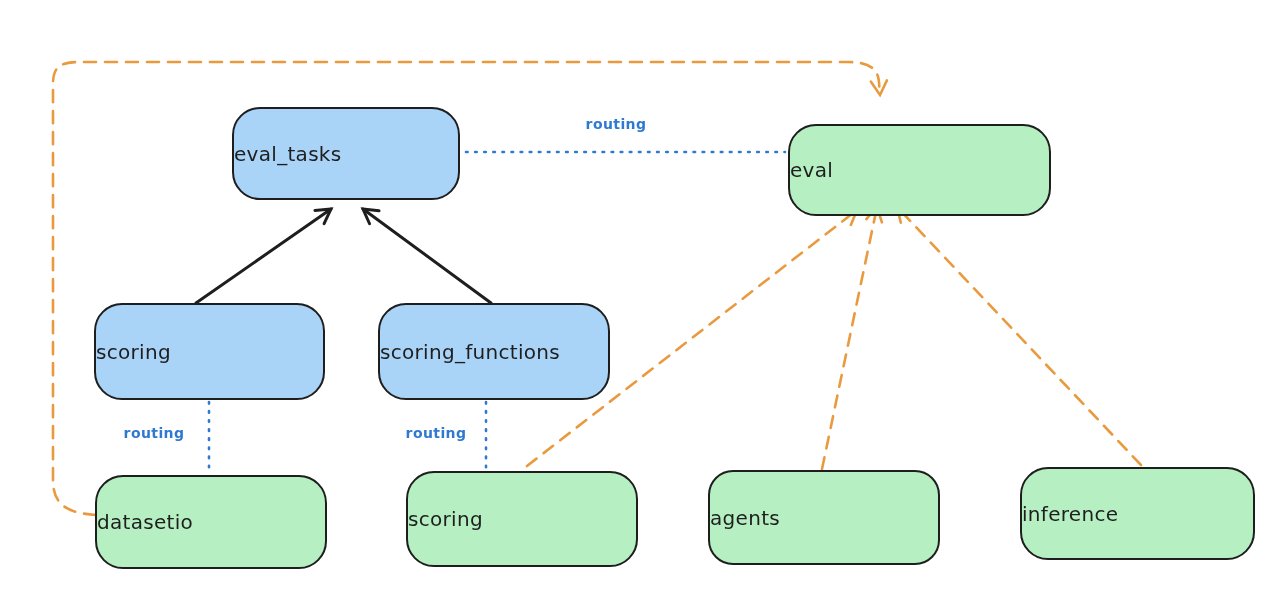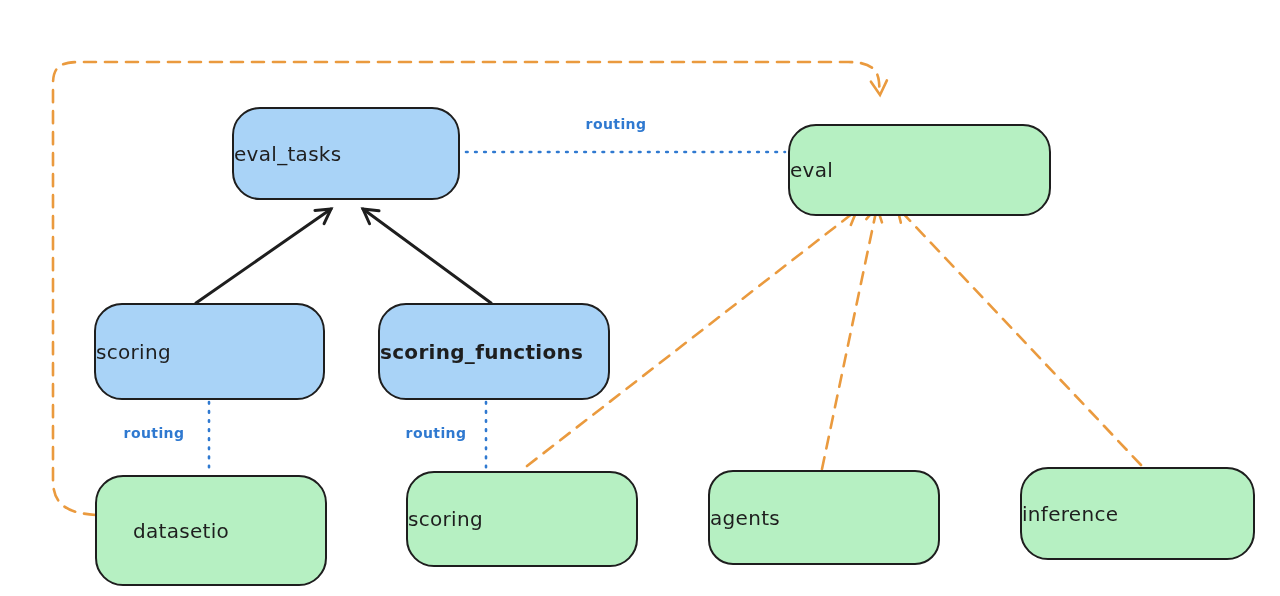--- a/index.html
+++ b/index.html
@@ -104,25 +104,25 @@
   </div>
 
   <div class="node green" style="left:788px; top:124px; width:263px; height:92px;">
     <span>eval</span>
   </div>
 
   <div class="node blue" style="left:94px; top:303px; width:231px; height:97px;">
     <span>scoring</span>
   </div>
 
-  <div class="node blue" style="left:378px; top:303px; width:232px; height:97px;font-weight:bold;">
+  <div class="node blue" style="left:378px; top:303px; width:232px; height:97px;">
     <span>scoring_functions</span>
   </div>
 
-  <div class="node green" style="left:95px; top:475px; width:232px; height:111px;padding-left:36px;">
+  <div class="node green" style="left:95px; top:475px; width:232px; height:94px;">
     <span>datasetio</span>
   </div>
 
   <div class="node green" style="left:406px; top:471px; width:232px; height:96px;">
     <span>scoring</span>
   </div>
 
   <div class="node green" style="left:708px; top:470px; width:232px; height:95px;border-radius:25px;">
     <span>agents</span>
   </div>

